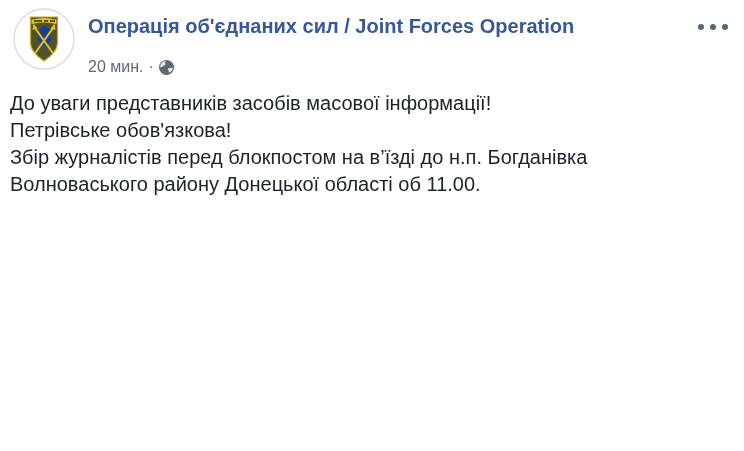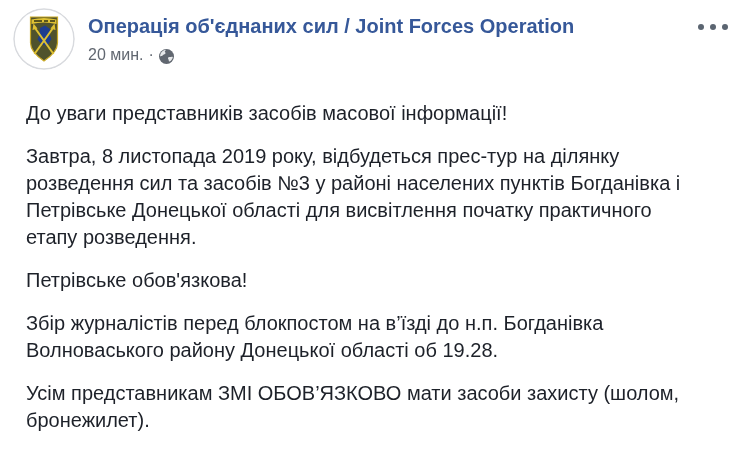--- a/index.html
+++ b/index.html
@@ -31,25 +31,25 @@
   .page-name {
     font-size: 20px;
     font-weight: bold;
     color: #365899;
     text-decoration: none;
     line-height: 1.15;
     display: inline-block;
     cursor: pointer;
   }
   .meta-row {
-    margin-top: 8px;
+    margin-top: 20px;
     font-size: 16px;
     color: #616770;
     display: flex;
-    align-items: flex-end;
+    align-items: center;
     gap: 5px;
   }
   .meta-row .timestamp { color: #616770; text-decoration: none; cursor: pointer; }
   .meta-row .dot-sep { color: #616770; }
   .globe { width: 15px; height: 15px; display: inline-block; margin-top: 1px; }
 
   .more-button {
     position: absolute;
     top: 19px; right: 14px;
     width: 34px; height: 16px;
@@ -64,21 +64,21 @@
     background: #5b6571;
   }
 
   
   .post-body {
     padding: 14px 22px 0 10px;
     font-size: 20px;
     line-height: 27px;
     color: #1d2129;
   }
-  .post-body p { margin: 16px; }
+  .post-body p { margin: 0; }
 </style>
 </head>
 <body>
 
 <div class="post-card">
 
   <div class="post-header">
 
     <svg class="avatar" viewBox="0 0 62 62" aria-hidden="true">
       <circle cx="31" cy="31" r="30" fill="#ffffff" stroke="#d8dade" stroke-width="1.5"></circle>
@@ -115,19 +115,17 @@
 
     <button class="more-button" aria-label="More options">
       <span class="dot"></span>
       <span class="dot"></span>
       <span class="dot"></span>
     </button>
   </div>
 
   <div class="post-body">
     <p>До уваги представників засобів масової інформації!</p>
-    <p>Завтра, 8 листопада 2019 року, відбудеться прес-тур на ділянку розведення сил та засобів №3 у районі населених пунктів Богданівка і Петрівське Донецької області для висвітлення початку практичного етапу розведення.</p>
     <p>Петрівське обов'язкова!</p>
-    <p>Збір журналістів перед блокпостом на в’їзді до н.п. Богданівка Волноваського району Донецької області об 19.28.</p>
-    <p>Усім представникам ЗМІ ОБОВ’ЯЗКОВО мати засоби захисту (шолом, бронежилет).</p>
+    <p>Збір журналістів перед блокпостом на в’їзді до н.п. Богданівка Волноваського району Донецької області об 11.00.</p>
   </div>
 
 </div>
 
 </body></html>

